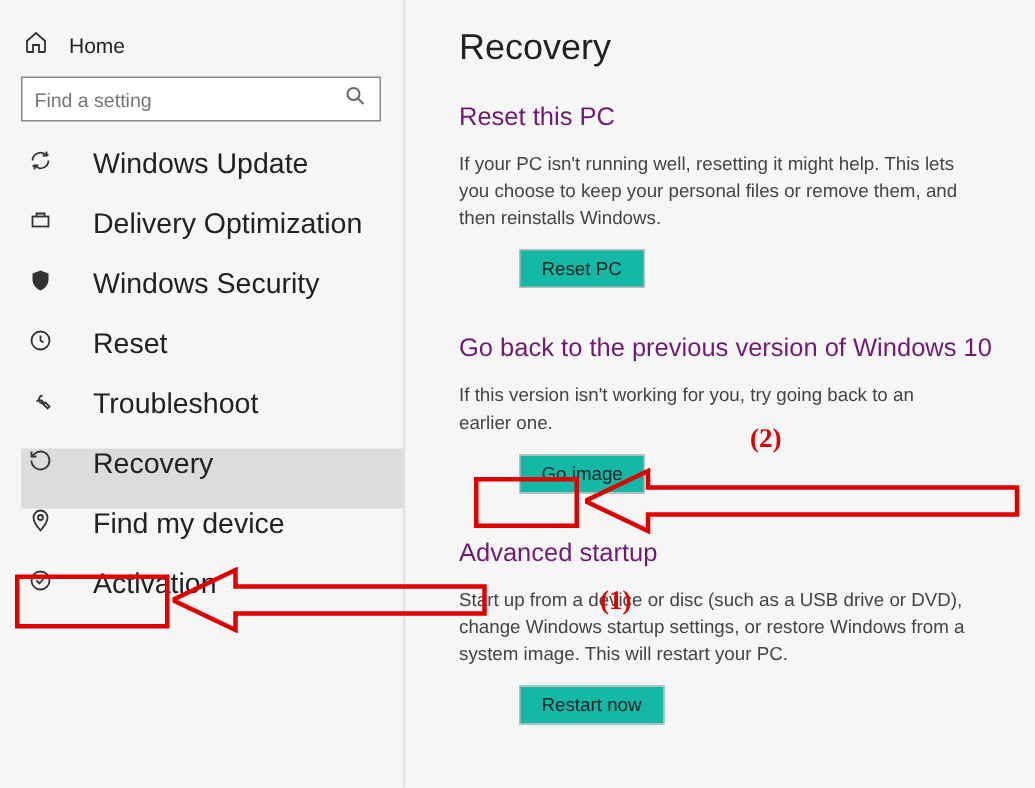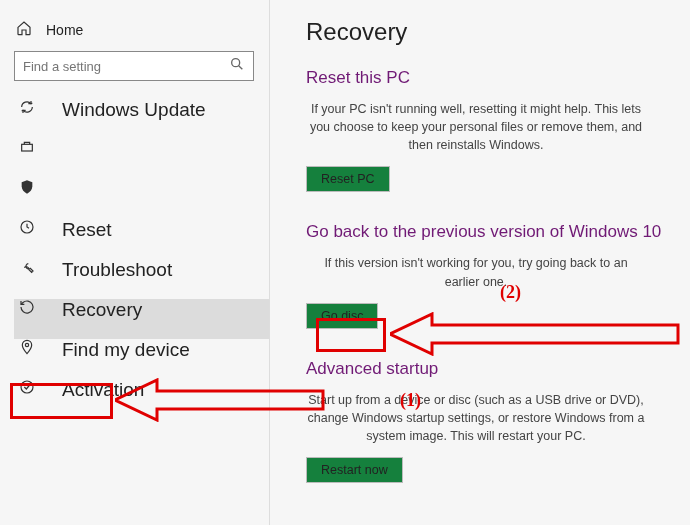--- a/index.html
+++ b/index.html
@@ -41,25 +41,26 @@
     height: 40px; padding-left: 4px; font-size: 19px;
     cursor: pointer;
   }
   .nav-item .icon { width: 18px; display:flex; justify-content:center; }
   .nav-item.selected { background: #dcdcdc; padding-left:4px; }
   .main {
     flex: 1; padding: 18px 26px 0 36px; overflow: hidden;
   }
   .page-title { font-size: 24px; font-weight: 400; margin-bottom: 22px; }
   .section-h { font-size: 17px; font-weight: 400; margin-bottom: 12px; color:#701a75; }
-  .section-p { font-size: 12.5px; color: #444; line-height: 1.45; margin-bottom: 12px; max-width: 340px; text-align: center; }
+  .section-p { font-size: 12.5px; color: #444; line-height: 1.45; margin-bottom: 12px; max-width: 340px; }
   .btn {
-    display: inline-block; background: #15803d; border: 1px solid #bbb;
+    display: inline-block; background: #14b8a6; border: 1px solid #bbb;
     padding: 5px 14px; font-size: 12.5px; cursor: pointer;
     margin-bottom: 30px;
+    margin-left: 40px;
   }
   .icon svg { width: 16px; height: 16px; }
   
   .annot { position: absolute; border: 3px solid #e00000; }
   .annot-label {
     position: absolute; color: #e00000; font-weight: 700; font-size: 18px;
     font-family: serif;
   }
   .arrow { position: absolute; }
   .arrow svg { display:block; }
@@ -99,28 +100,30 @@
       <span>Windows Update</span>
     </div>
 
     <div class="nav-item">
       <span class="icon">
         <svg viewBox="0 0 24 24" fill="none" stroke="#333" stroke-width="1.8">
             <rect x="4" y="8" width="16" height="10"></rect>
             <path d="M8 8V5h8v3"></path>
           </svg>
       </span>
+      <span>Delivery Optimization</span>
     </div>
 
     <div class="nav-item">
       <span class="icon">
         <svg viewBox="0 0 24 24" fill="#333">
             <path d="M12 2l8 3v6c0 5-3.5 9-8 11-4.5-2-8-6-8-11V5l8-3z"></path>
           </svg>
       </span>
+      <span>Windows Security</span>
     </div>
 
     <div class="nav-item">
       <span class="icon">
         <svg viewBox="0 0 24 24" fill="none" stroke="#333" stroke-width="1.8">
             <circle cx="12" cy="12" r="9"></circle>
             <path d="M12 7v5l3 2"></path>
           </svg>
       </span>
       <span>Reset</span>
@@ -168,21 +171,21 @@
 
   <div class="main">
     <div class="page-title">Recovery</div>
 
     <div class="section-h">Reset this PC</div>
     <div class="section-p">If your PC isn't running well, resetting it might help. This lets you choose to keep your personal files or remove them, and then reinstalls Windows.</div>
     <div class="btn">Reset PC</div>
 
     <div class="section-h">Go back to the previous version of Windows 10</div>
     <div class="section-p">If this version isn't working for you, try going back to an earlier one.</div>
-    <div class="btn">Go disc</div>
+    <div class="btn">Go image</div>
 
     <div class="section-h">Advanced startup</div>
     <div class="section-p">Start up from a device or disc (such as a USB drive or DVD), change Windows startup settings, or restore Windows from a system image. This will restart your PC.</div>
     <div class="btn" style="margin-bottom:0">Restart now</div>
   </div>
 </div>
 
 <div class="annot" style="left:10px; top:383px; width:103px; height:36px;"></div>
 <div class="annot-label" style="left:400px; top:390px;">(1)</div>
 <div class="arrow" style="left:115px; top:378px;">

